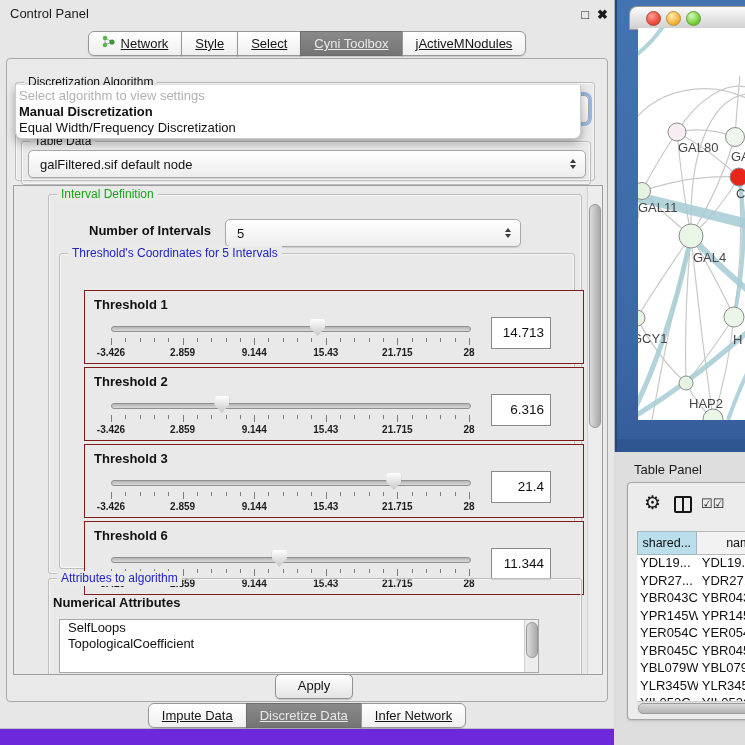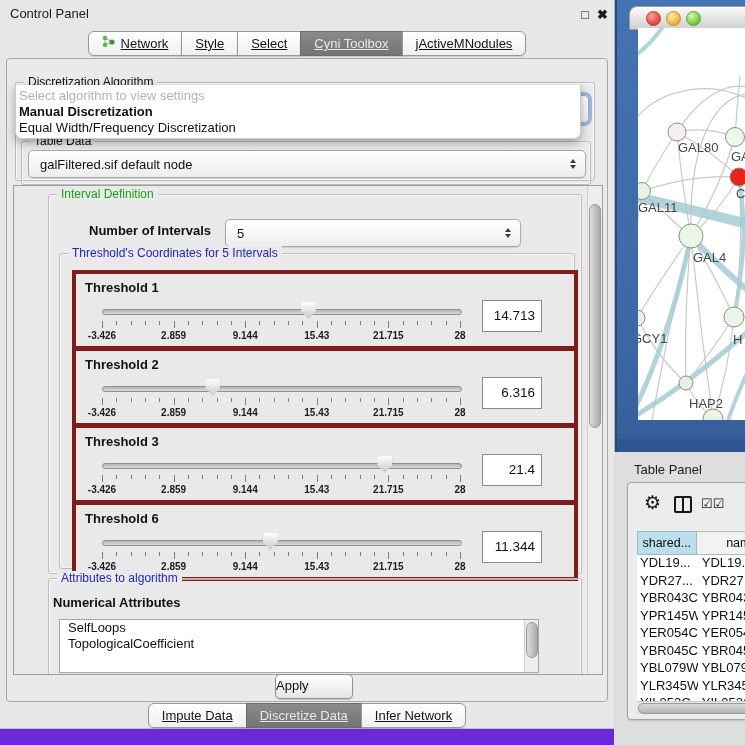--- a/index.html
+++ b/index.html
@@ -56,21 +56,21 @@
   
   #scroll-area{position:absolute;left:6px;top:126px;width:588px;height:488px;background:#e9e9e9;
     border:1px solid #9d9d9d;overflow:hidden;}
   .vsb{position:absolute;right:0px;top:0px;bottom:0px;width:14px;background:#ededed;border-left:1px solid #d2d2d2;}
   .vsb-thumb{position:absolute;left:1px;width:10px;border-radius:6px;
     background:linear-gradient(90deg,#dcdcdc,#a9a9a9);border:1px solid #999;}
 
   .bold-label{position:absolute;font-size:13px;font-weight:bold;color:#111;white-space:nowrap;}
 
   
-  .th-panel{position:absolute;left:12px;width:498px;height:72px;border:4px solid #7f1d1d;background:#e9e9e9;}
+  .th-panel{position:absolute;left:24px;width:498px;height:72px;border:1px solid #7f1d1d;background:#e9e9e9;margin-top:20px;}
   .th-label{position:absolute;left:9px;top:6px;font-weight:bold;font-size:13px;color:#111;}
   .th-track{position:absolute;left:26px;top:35px;width:358px;height:4px;border:1px solid #8f8f8f;
     border-radius:3px;background:linear-gradient(#b4b4b4,#dadada);}
   .th-thumb{position:absolute;top:28px;width:15px;height:17px;background:linear-gradient(#ffffff,#c7c7c7);
     clip-path:polygon(10% 0,90% 0,100% 15%,100% 52%,50% 100%,0 52%,0 15%);filter:drop-shadow(0 0 1px #6f6f6f);}
   .th-ticks{position:absolute;left:26px;top:47px;width:359px;display:flex;justify-content:space-between;}
   .th-ticks i{width:1px;height:4px;background:#7d7d7d;}
   .th-ticks i.maj{height:7px;}
   .th-ticklabels{position:absolute;top:56px;left:0;width:100%;font-size:10px;font-weight:bold;color:#1c1c1c;}
   .th-ticklabels span{position:absolute;transform:translateX(-50%);white-space:nowrap;}
@@ -78,21 +78,21 @@
     font-size:13.5px;line-height:30px;text-align:right;padding-right:6px;color:#111;}
 
   
   #attr-list{position:absolute;left:10px;top:40px;width:478px;height:52px;background:#fff;
     border:1px solid #a8a8a8;overflow:hidden;font-size:13px;color:#111;}
   #attr-list .item{line-height:15.5px;padding-left:8px;white-space:nowrap;}
   #attr-sb{position:absolute;right:0;top:0;bottom:0;width:13px;background:#ededed;border-left:1px solid #d0d0d0;}
   #attr-sb .vsb-thumb{top:2px;height:34px;}
 
   .apply-btn{position:absolute;left:268px;top:615px;width:76px;height:23px;border:1px solid #929292;
-    border-radius:5px;background:linear-gradient(#ffffff,#e4e4e4);font-size:13px;text-align:left;
+    border-radius:5px;background:linear-gradient(#ffffff,#e4e4e4);font-size:13px;text-align:center;
     line-height:22px;color:#111;box-shadow:0 1px 1px rgba(0,0,0,.18);}
 
   
   #network-frame{position:absolute;left:615px;top:0;width:130px;height:452px;
     background:linear-gradient(180deg,#4373b0 0%,#3c68a6 75%,#355c99 100%);
     border-left:2px solid #24477c;}
   #net-titlebar{position:absolute;left:12px;top:6px;right:0;height:22px;
     background:linear-gradient(#fbfbfb,#cfcfcf);border:1px solid #9a9a9a;border-right:none;
     border-radius:8px 0 0 0;}
   .light{position:absolute;top:4px;width:13px;height:13px;border-radius:50%;}

